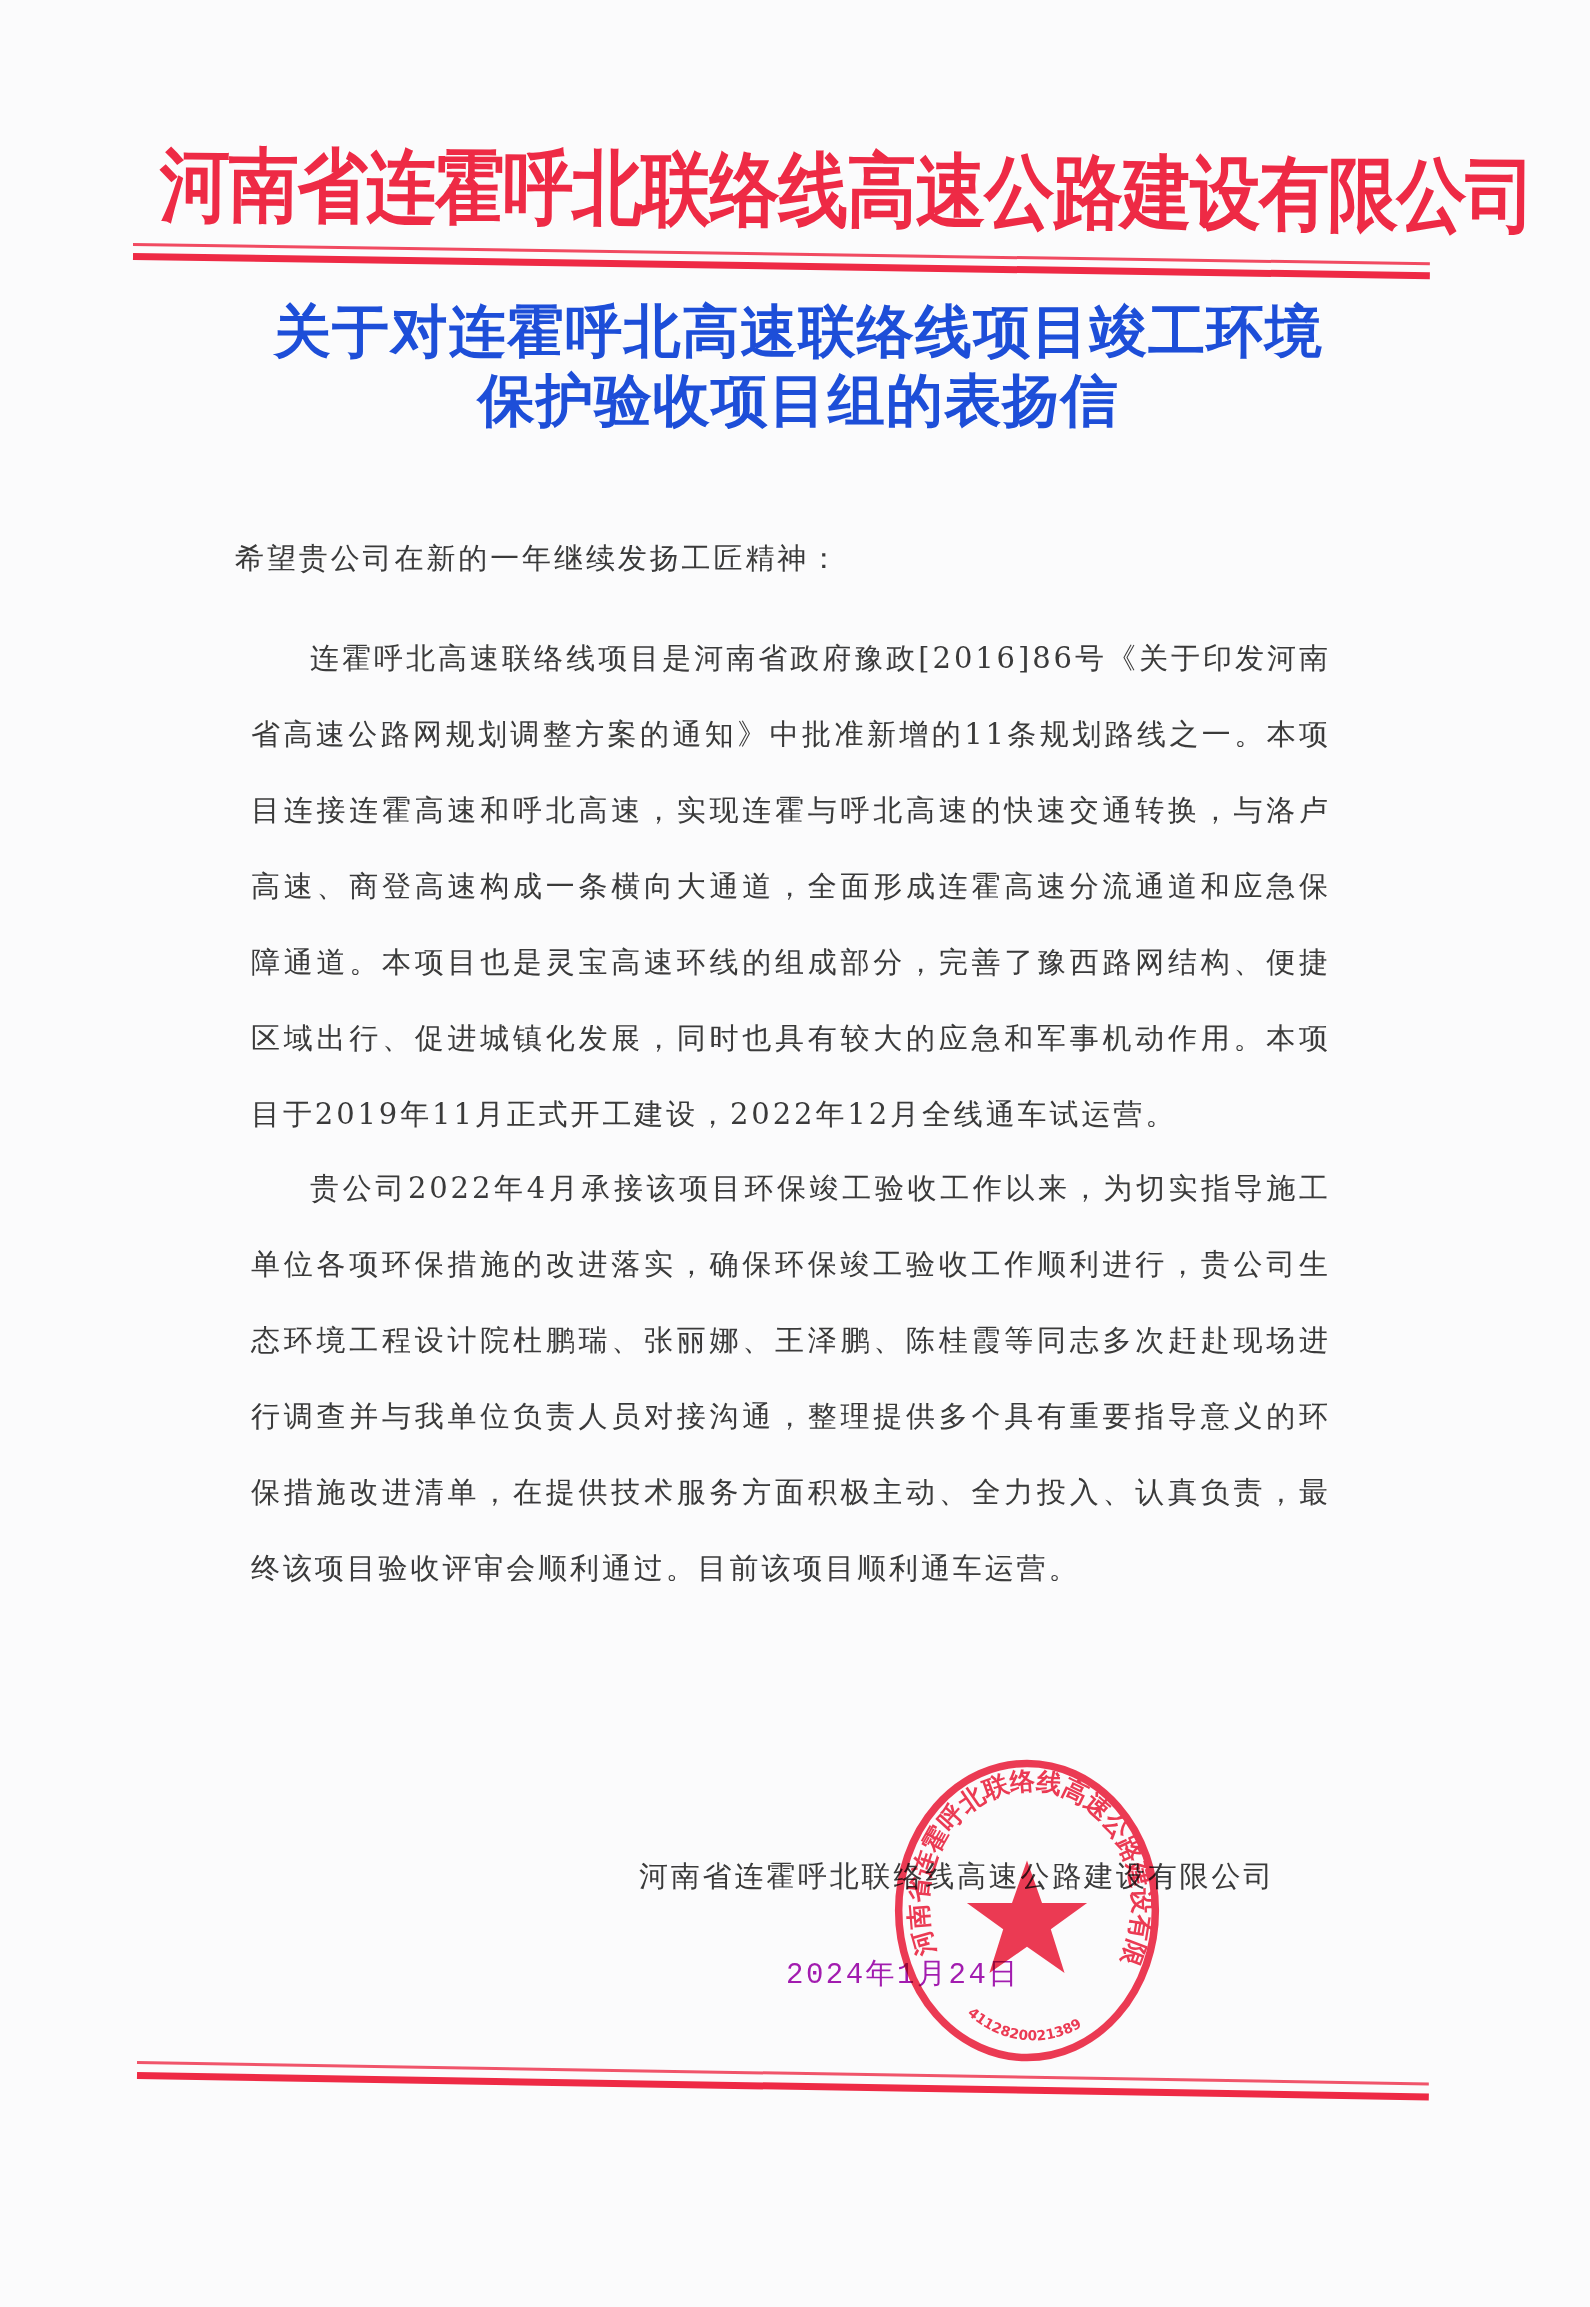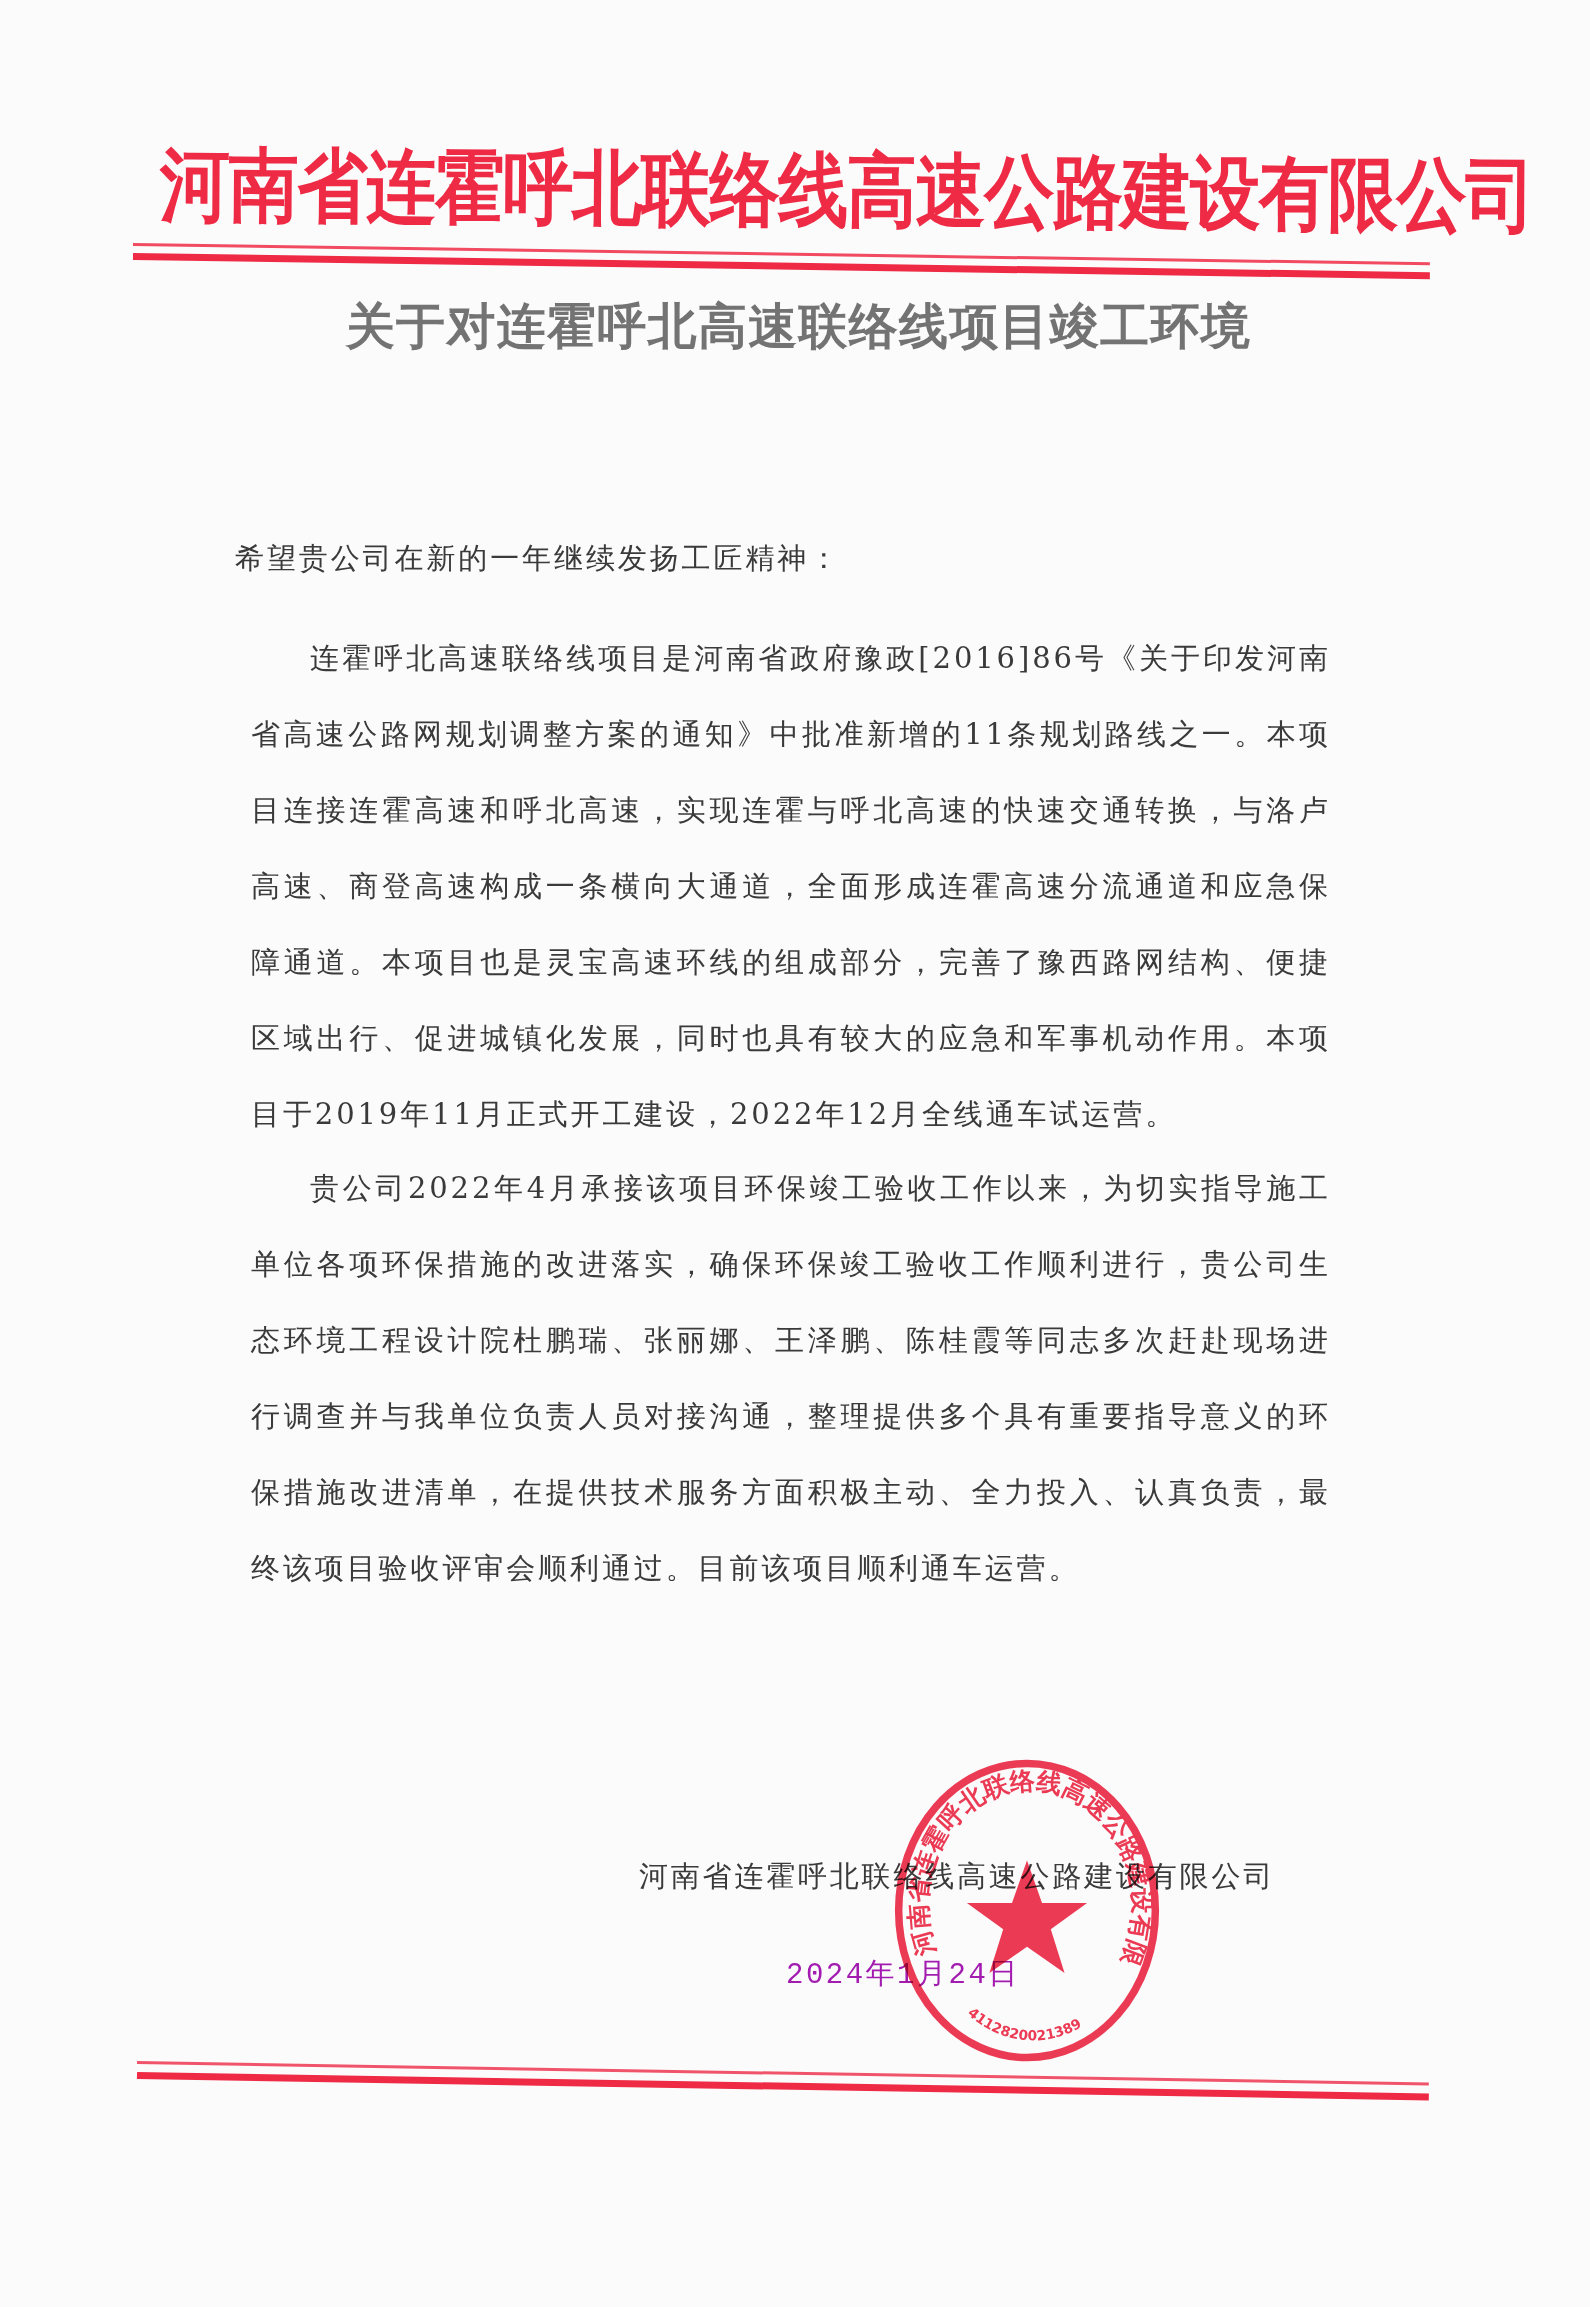--- a/index.html
+++ b/index.html
@@ -25,21 +25,21 @@
   }
   .rule { position: absolute; background: var(--red); transform-origin: left center; }
   .rule.top-thin { left: 133px; top: 243px; width: 1297px; height: 2.5px; transform: rotate(0.85deg); opacity: 0.85; }
   .rule.top-thick { left: 133px; top: 253px; width: 1297px; height: 6.9px; transform: rotate(0.85deg); }
   .rule.bot-thin { left: 137px; top: 2061px; width: 1292px; height: 2.5px; transform: rotate(0.95deg); opacity: 0.8; }
   .rule.bot-thick { left: 137px; top: 2072px; width: 1292px; height: 6.9px; transform: rotate(0.95deg); }
 
   .doc-title {
     position: absolute; left: 219px; width: 1159px; text-align: center;
     font-family: Liberation Sans, sans-serif;
-    font-weight: bold; font-size: 49px; color: #737373;
+    font-weight: bold; font-size: 57px; color: #1d4ed8;
     letter-spacing: 1.3px; white-space: nowrap;
   }
   .doc-title.l1 { top: 294px; }
   .doc-title.l2 { top: 363px; }
 
   .body-text {
     position: absolute; left: 235px; width: 1112px;
     font-family: "DejaVu Serif", "Liberation Serif", serif;
     font-size: 29px; color: #3a3a3a; letter-spacing: 2.9px;
     line-height: 76px;
@@ -67,20 +67,21 @@
 </head>
 <body>
 
 <div class="page">
 
   <div class="letterhead">河南省连霍呼北联络线高速公路建设有限公司</div>
   <div class="rule top-thin"></div>
   <div class="rule top-thick"></div>
 
   <div class="doc-title l1">关于对连霍呼北高速联络线项目竣工环境</div>
+  <div class="doc-title l2">保护验收项目组的表扬信</div>
 
   <div class="salutation">希望贵公司在新的一年继续发扬工匠精神：</div>
 
   <div class="body-text p1">
     <p class="para">连霍呼北高速联络线项目是河南省政府豫政[2016]86号《关于印发河南省高速公路网规划调整方案的通知》中批准新增的11条规划路线之一。本项目连接连霍高速和呼北高速，实现连霍与呼北高速的快速交通转换，与洛卢高速、商登高速构成一条横向大通道，全面形成连霍高速分流通道和应急保障通道。本项目也是灵宝高速环线的组成部分，完善了豫西路网结构、便捷区域出行、促进城镇化发展，同时也具有较大的应急和军事机动作用。本项目于2019年11月正式开工建设，2022年12月全线通车试运营。</p>
   </div>
   <div class="body-text p2">
     <p class="para">贵公司2022年4月承接该项目环保竣工验收工作以来，为切实指导施工单位各项环保措施的改进落实，确保环保竣工验收工作顺利进行，贵公司生态环境工程设计院杜鹏瑞、张丽娜、王泽鹏、陈桂霞等同志多次赶赴现场进行调查并与我单位负责人员对接沟通，整理提供多个具有重要指导意义的环保措施改进清单，在提供技术服务方面积极主动、全力投入、认真负责，最终该项目验收评审会顺利通过。目前该项目顺利通车运营。</p>
   </div>
 

